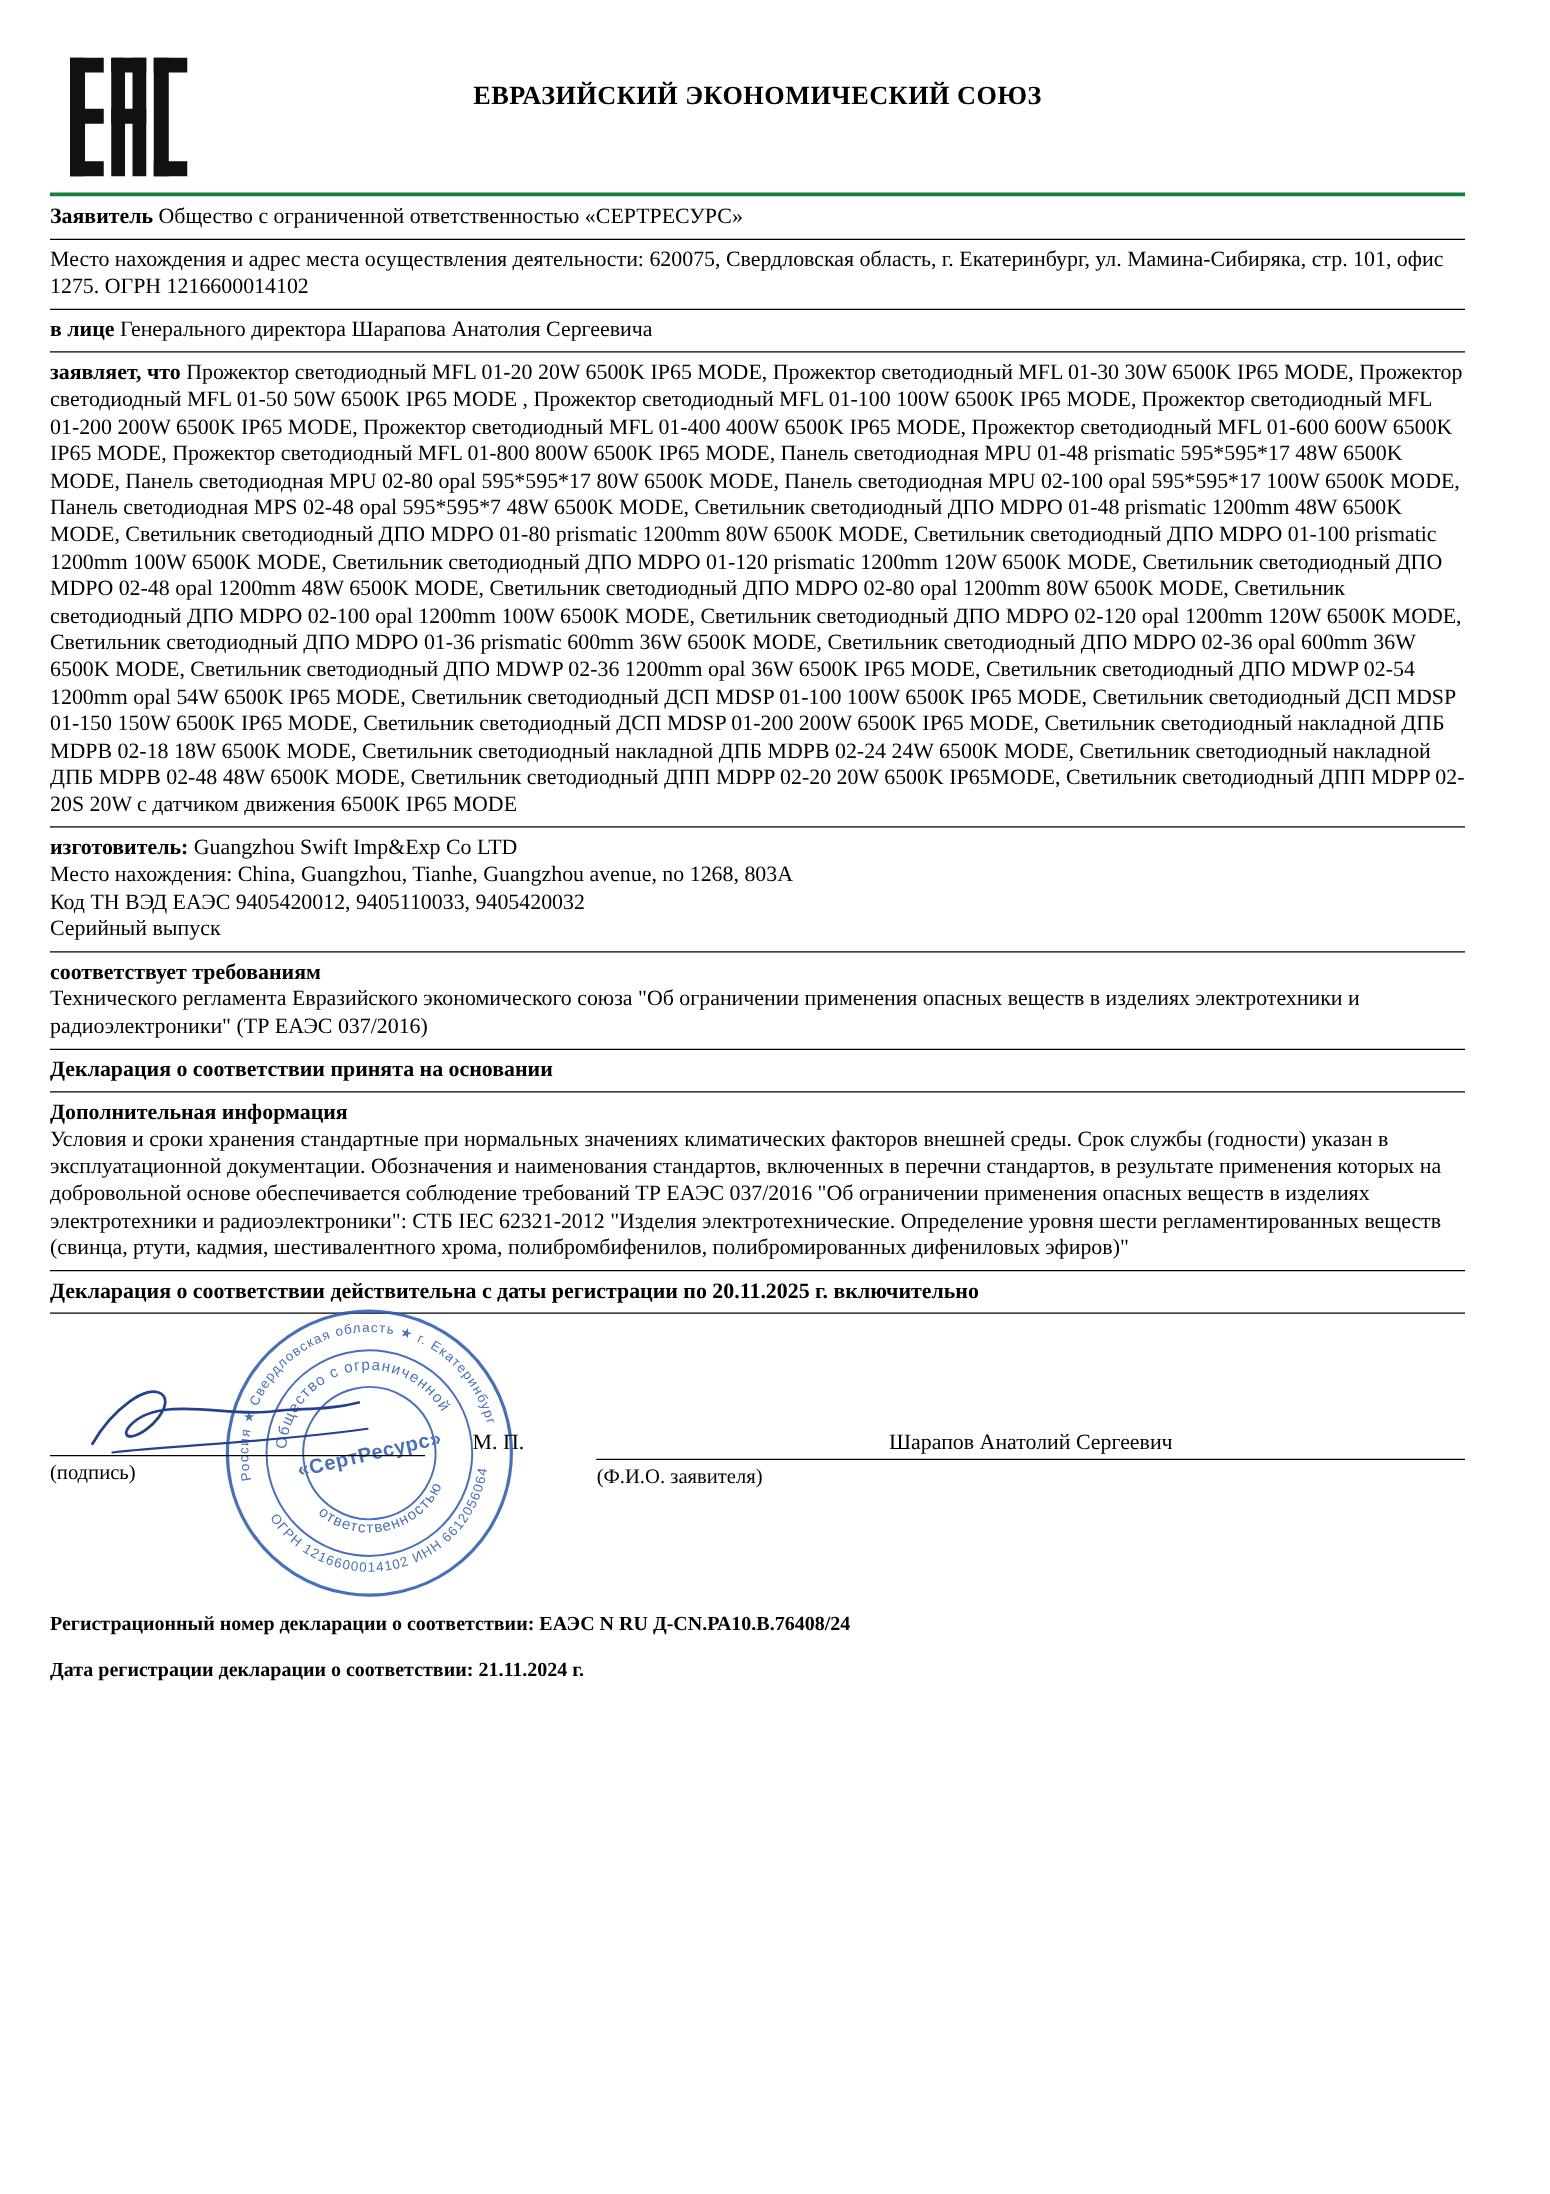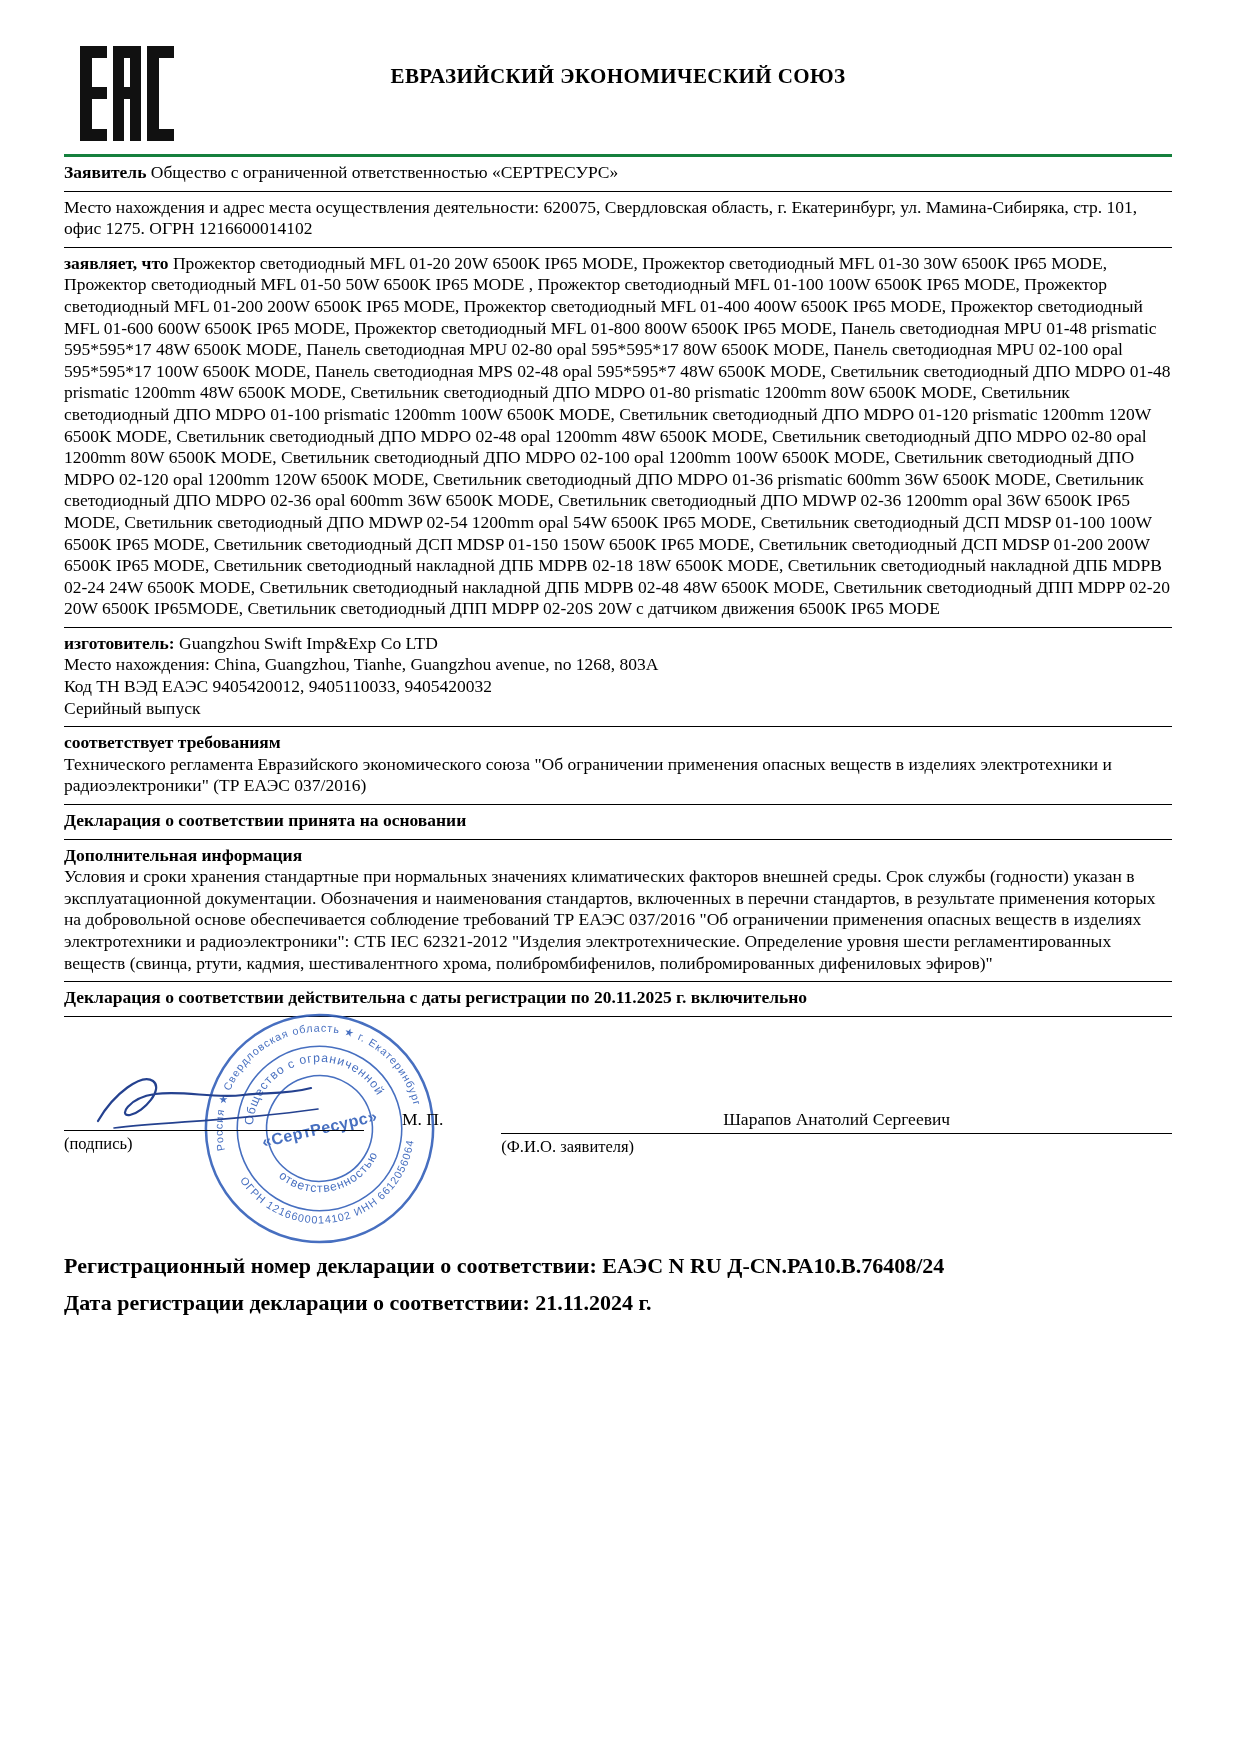--- a/index.html
+++ b/index.html
@@ -5,21 +5,21 @@
   * { margin: 0; padding: 0; box-sizing: border-box; }
   html, body { background: #ffffff; }
   body {
     width: 1240px;
     font-family: "Liberation Serif", serif;
     color: #000;
   }
   .page {
     width: 1240px;
     height: 1755px;
-    padding: 38px 68px 0 64px;
+    padding: 38px 68px 0 40px;
     position: relative;
     overflow: hidden;
     background: #fff;
   }
   
   .doc-header { position: relative; min-height: 112px; }
   .eac-logo { position: absolute; left: 16px; top: 8px; }
   .eac-logo rect { fill: #111; }
   .titles { text-align: center; padding-top: 24px; }
   .title-line { font-weight: bold; font-size: 21px; letter-spacing: 0.4px; line-height: 29px; }
@@ -53,21 +53,21 @@
     opacity: 0.88;
   }
   .stamp circle { stroke: #2e5cb8; }
   .stamp text { fill: #2e5cb8; font-family: "Liberation Sans", sans-serif; }
   .st-sm { font-size: 11px; letter-spacing: 1px; }
   .st-md { font-size: 12.5px; letter-spacing: 1px; }
   .st-center { font-size: 16.5px; font-weight: bold; letter-spacing: 0.5px; }
   .handsign { position: absolute; left: 28px; top: 48px; }
   .handsign path { fill: none; stroke: #24418f; stroke-linecap: round; }
   
-  .reg-block { margin-top: 26px; font-size: 22px; }
+  .reg-block { margin-top: 26px; font-size: 16px; }
   .reg-line { font-weight: bold; line-height: 22px; }
   .reg-line + .reg-line { margin-top: 15px; }
 </style>
 </head>
 <body>
 
 <div class="page">
 
   <div class="doc-header">
     <svg class="eac-logo" width="94" height="96" viewBox="0 0 94 96" aria-hidden="true">
@@ -94,20 +94,23 @@
   <div class="sections">
 
     <div class="section">
       <p><b class="lead">Заявитель</b> <span>Общество с ограниченной ответственностью «СЕРТРЕСУРС»</span></p>
     </div>
 
     <div class="section">
       <p>Место нахождения и адрес места осуществления деятельности: 620075, Свердловская область, г. Екатеринбург, ул. Мамина-Сибиряка, стр. 101, офис 1275. ОГРН 1216600014102</p>
     </div>
 
+    <div class="section">
+      <p><b class="lead">в лице</b> <span>Генерального директора Шарапова Анатолия Сергеевича</span></p>
+    </div>
 
     <div class="section">
       <p><b class="lead">заявляет, что</b> <span>Прожектор светодиодный MFL 01-20 20W 6500K IP65 MODE, Прожектор светодиодный MFL 01-30 30W 6500K IP65 MODE, Прожектор светодиодный MFL 01-50 50W 6500K IP65 MODE , Прожектор светодиодный MFL 01-100 100W 6500K IP65 MODE, Прожектор светодиодный MFL 01-200 200W 6500K IP65 MODE, Прожектор светодиодный MFL 01-400 400W 6500K IP65 MODE, Прожектор светодиодный MFL 01-600 600W 6500K IP65 MODE, Прожектор светодиодный MFL 01-800 800W 6500K IP65 MODE, Панель  светодиодная MPU 01-48 prismatic 595*595*17 48W 6500K MODE, Панель светодиодная MPU 02-80 opal 595*595*17 80W 6500K MODE, Панель светодиодная MPU 02-100 opal 595*595*17 100W 6500K MODE, Панель светодиодная MPS 02-48 opal 595*595*7 48W 6500K MODE, Светильник светодиодный ДПО MDPO 01-48 prismatic 1200mm 48W 6500K MODE, Светильник светодиодный ДПО MDPO 01-80 prismatic 1200mm 80W 6500K MODE, Светильник светодиодный ДПО MDPO 01-100 prismatic 1200mm 100W 6500K MODE, Светильник светодиодный ДПО MDPO 01-120 prismatic 1200mm 120W 6500K MODE, Светильник светодиодный ДПО MDPO 02-48 opal 1200mm 48W 6500K MODE, Светильник светодиодный ДПО MDPO 02-80 opal 1200mm 80W 6500K MODE, Светильник светодиодный ДПО MDPO 02-100 opal 1200mm 100W 6500K MODE, Светильник светодиодный ДПО MDPO 02-120 opal 1200mm 120W 6500K MODE, Светильник светодиодный ДПО MDPO 01-36 prismatic 600mm 36W 6500K MODE, Светильник светодиодный ДПО MDPO 02-36 opal 600mm 36W 6500K MODE, Светильник  светодиодный ДПО MDWP 02-36 1200mm opal 36W 6500K IP65 MODE, Светильник  светодиодный ДПО MDWP 02-54 1200mm opal 54W 6500K IP65 MODE, Светильник светодиодный ДСП MDSP 01-100 100W 6500K IP65 MODE, Светильник светодиодный ДСП MDSP 01-150 150W 6500K IP65 MODE, Светильник светодиодный ДСП MDSP 01-200 200W 6500K IP65 MODE, Светильник светодиодный накладной ДПБ MDPB 02-18 18W 6500K MODE, Светильник светодиодный накладной ДПБ MDPB 02-24 24W 6500K MODE, Светильник светодиодный накладной ДПБ MDPB 02-48 48W 6500K MODE, Светильник светодиодный ДПП MDPP 02-20 20W 6500K IP65MODE, Светильник светодиодный ДПП MDPP 02-20S 20W с датчиком движения 6500K IP65 MODE</span></p>
     </div>
 
     <div class="section">
       <p><b class="lead">изготовитель:</b> <span>Guangzhou Swift Imp&amp;Exp Co LTD</span></p>
       <p>Место нахождения: China, Guangzhou, Tianhe, Guangzhou avenue, no 1268, 803A</p>
       <p>Код ТН ВЭД ЕАЭС 9405420012, 9405110033, 9405420032</p>
       <p>Серийный выпуск</p>

